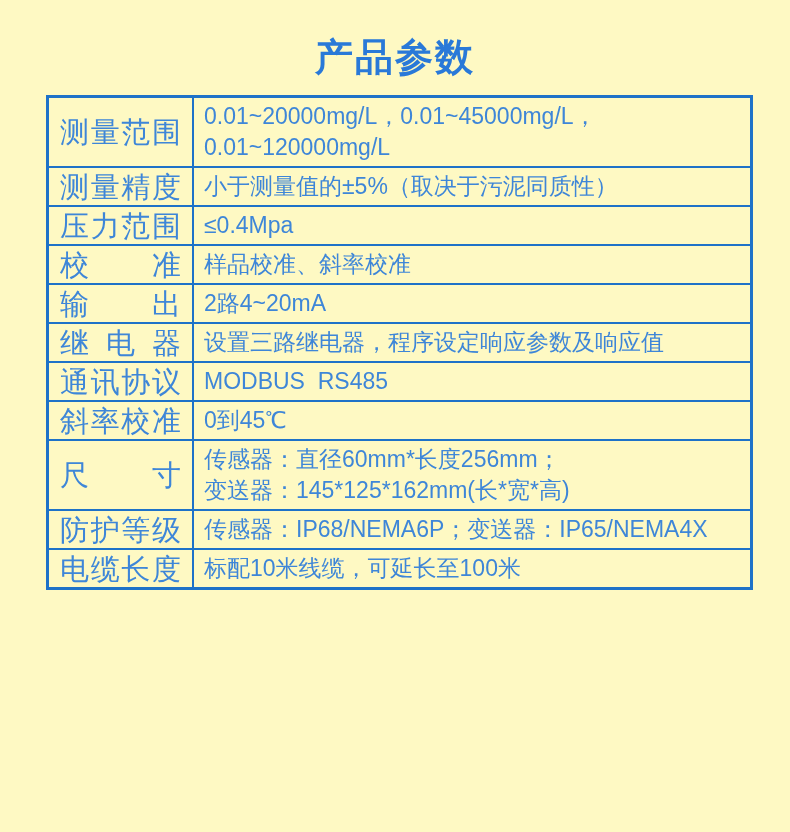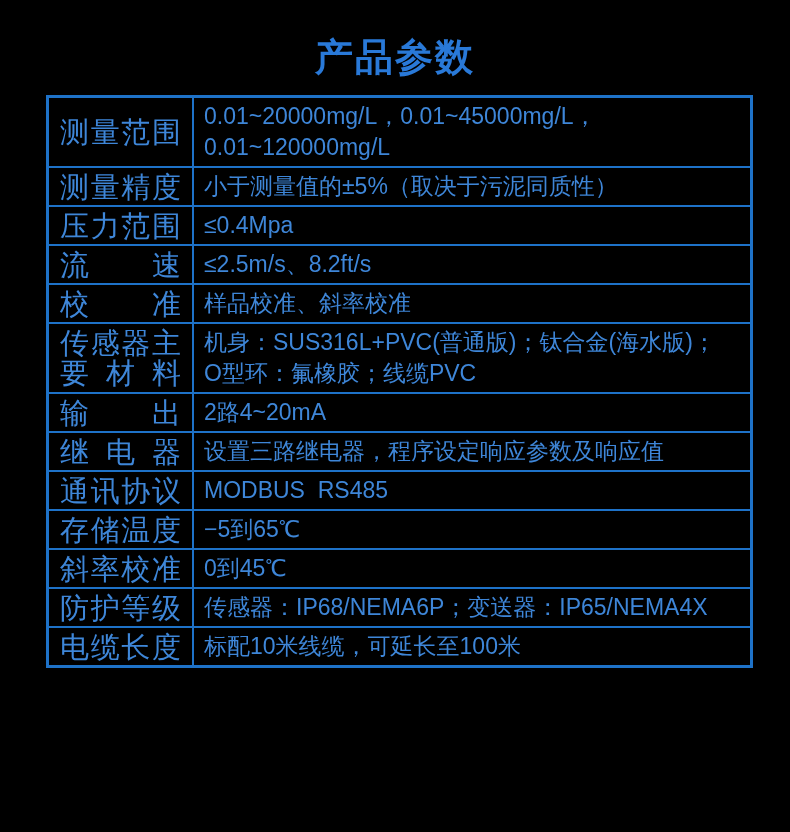--- a/index.html
+++ b/index.html
@@ -1,19 +1,19 @@
 <!DOCTYPE html>
 <html><head>
 <meta charset="utf-8">
 <style>
   html, body { margin: 0; padding: 0; background: #ffffff; }
   .page {
     width: 790px;
     height: 832px;
-    background: #000000;
+    background: #fef9c3;
     font-family: "Liberation Sans", sans-serif;
     overflow: hidden;
     position: relative;
   }
   .page-title {
     padding-top: 32px;
     text-align: center;
     font-size: 38px;
     font-weight: bold;
     letter-spacing: 2px;
@@ -73,36 +73,23 @@
           <div class="line">小于测量值的±5%（取决于污泥同质性）</div>
         </td>
       </tr>
       <tr>
         <td class="spec-label">压力范围</td>
         <td class="spec-value">
           <div class="line">≤0.4Mpa</div>
         </td>
       </tr>
       <tr>
-        <td class="spec-label">流速</td>
-        <td class="spec-value">
-          <div class="line">≤2.5m/s、8.2ft/s</div>
-        </td>
-      </tr>
-      <tr>
         <td class="spec-label">校准</td>
         <td class="spec-value">
           <div class="line">样品校准、斜率校准</div>
-        </td>
-      </tr>
-      <tr>
-        <td class="spec-label">传感器主要材料</td>
-        <td class="spec-value">
-          <div class="line">机身：SUS316L+PVC(普通版)；钛合金(海水版)；</div>
-          <div class="line">O型环：氟橡胶；线缆PVC</div>
         </td>
       </tr>
       <tr>
         <td class="spec-label">输出</td>
         <td class="spec-value">
           <div class="line">2路4~20mA</div>
         </td>
       </tr>
       <tr>
         <td class="spec-label">继电器</td>
@@ -110,29 +97,30 @@
           <div class="line">设置三路继电器，程序设定响应参数及响应值</div>
         </td>
       </tr>
       <tr>
         <td class="spec-label">通讯协议</td>
         <td class="spec-value">
           <div class="line">MODBUS  RS485</div>
         </td>
       </tr>
       <tr>
-        <td class="spec-label">存储温度</td>
+        <td class="spec-label">斜率校准</td>
         <td class="spec-value">
-          <div class="line">−5到65℃</div>
+          <div class="line">0到45℃</div>
         </td>
       </tr>
       <tr>
-        <td class="spec-label">斜率校准</td>
+        <td class="spec-label">尺寸</td>
         <td class="spec-value">
-          <div class="line">0到45℃</div>
+          <div class="line">传感器：直径60mm*长度256mm；</div>
+          <div class="line">变送器：145*125*162mm(长*宽*高)</div>
         </td>
       </tr>
       <tr>
         <td class="spec-label">防护等级</td>
         <td class="spec-value">
           <div class="line">传感器：IP68/NEMA6P；变送器：IP65/NEMA4X</div>
         </td>
       </tr>
       <tr>
         <td class="spec-label">电缆长度</td>

